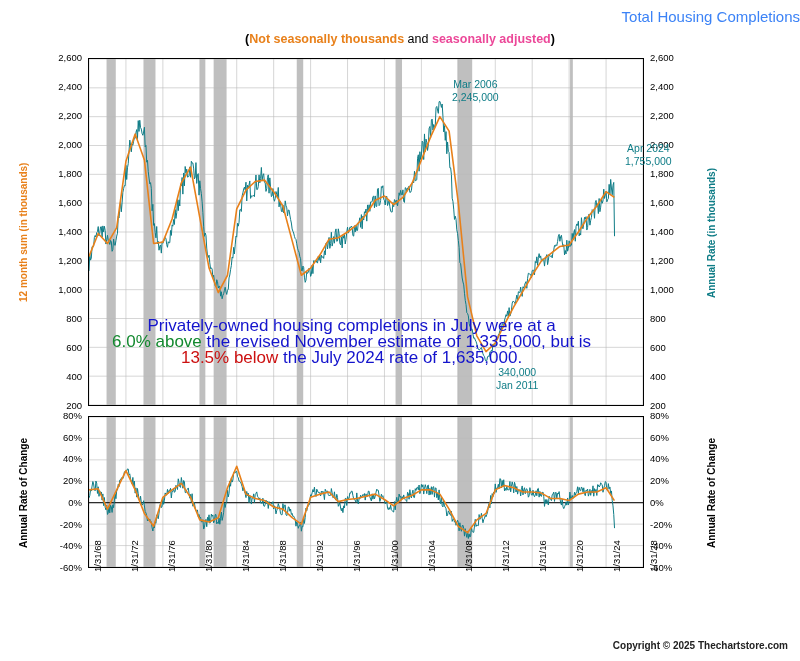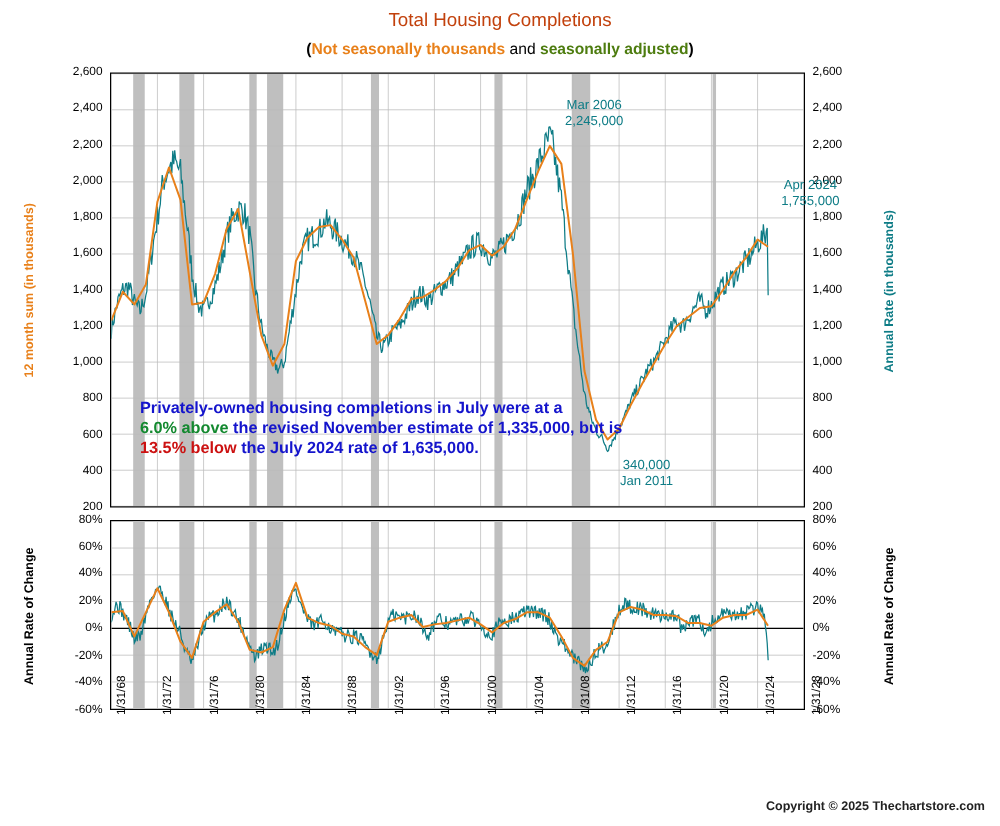--- a/index.html
+++ b/index.html
@@ -18,36 +18,36 @@
   #root {
     position: relative;
     width: 800px;
     height: 661px;
   }
   .title {
     position: absolute;
     left: 0;
     top: 8px;
     width: 800px;
-    text-align: center;
+    text-align: right;
     font-size: 15px;
-    color: #c2410c;
+    color: #3b82f6;
   }
   .subtitle {
     position: absolute;
     left: 0;
     top: 32px;
     width: 800px;
     text-align: center;
     font-size: 12.5px;
     font-weight: bold;
   }
   .sub-nsa { color: #E8801A; }
   .sub-and { color: #000000; font-weight: normal; }
-  .sub-sa { color: #4d7c0f; }
+  .sub-sa { color: #ec4899; }
 
   
   .panel {
     position: absolute;
     border: 1px solid #000000;
     box-sizing: border-box;
     background: #ffffff;
     overflow: hidden;
   }
   #panel-top {
@@ -101,24 +101,25 @@
   
   .ann {
     position: absolute;
     font-size: 10.5px;
     white-space: nowrap;
     line-height: 13px;
   }
   .ann-teal { color: #0E7C86; text-align: center; }
   .note {
     position: absolute;
-    font-size: 13px;
-    font-weight: bold;
+    font-size: 17px;
+    font-weight: normal;
     line-height: 16px;
     white-space: nowrap;
+    text-align: center;
   }
   .note .blue { color: #1414CC; }
   .note .green { color: #13892F; }
   .note .red { color: #CC1111; }
 
   .copyright {
     position: absolute;
     right: 12px;
     bottom: 10px;
     font-size: 10px;

